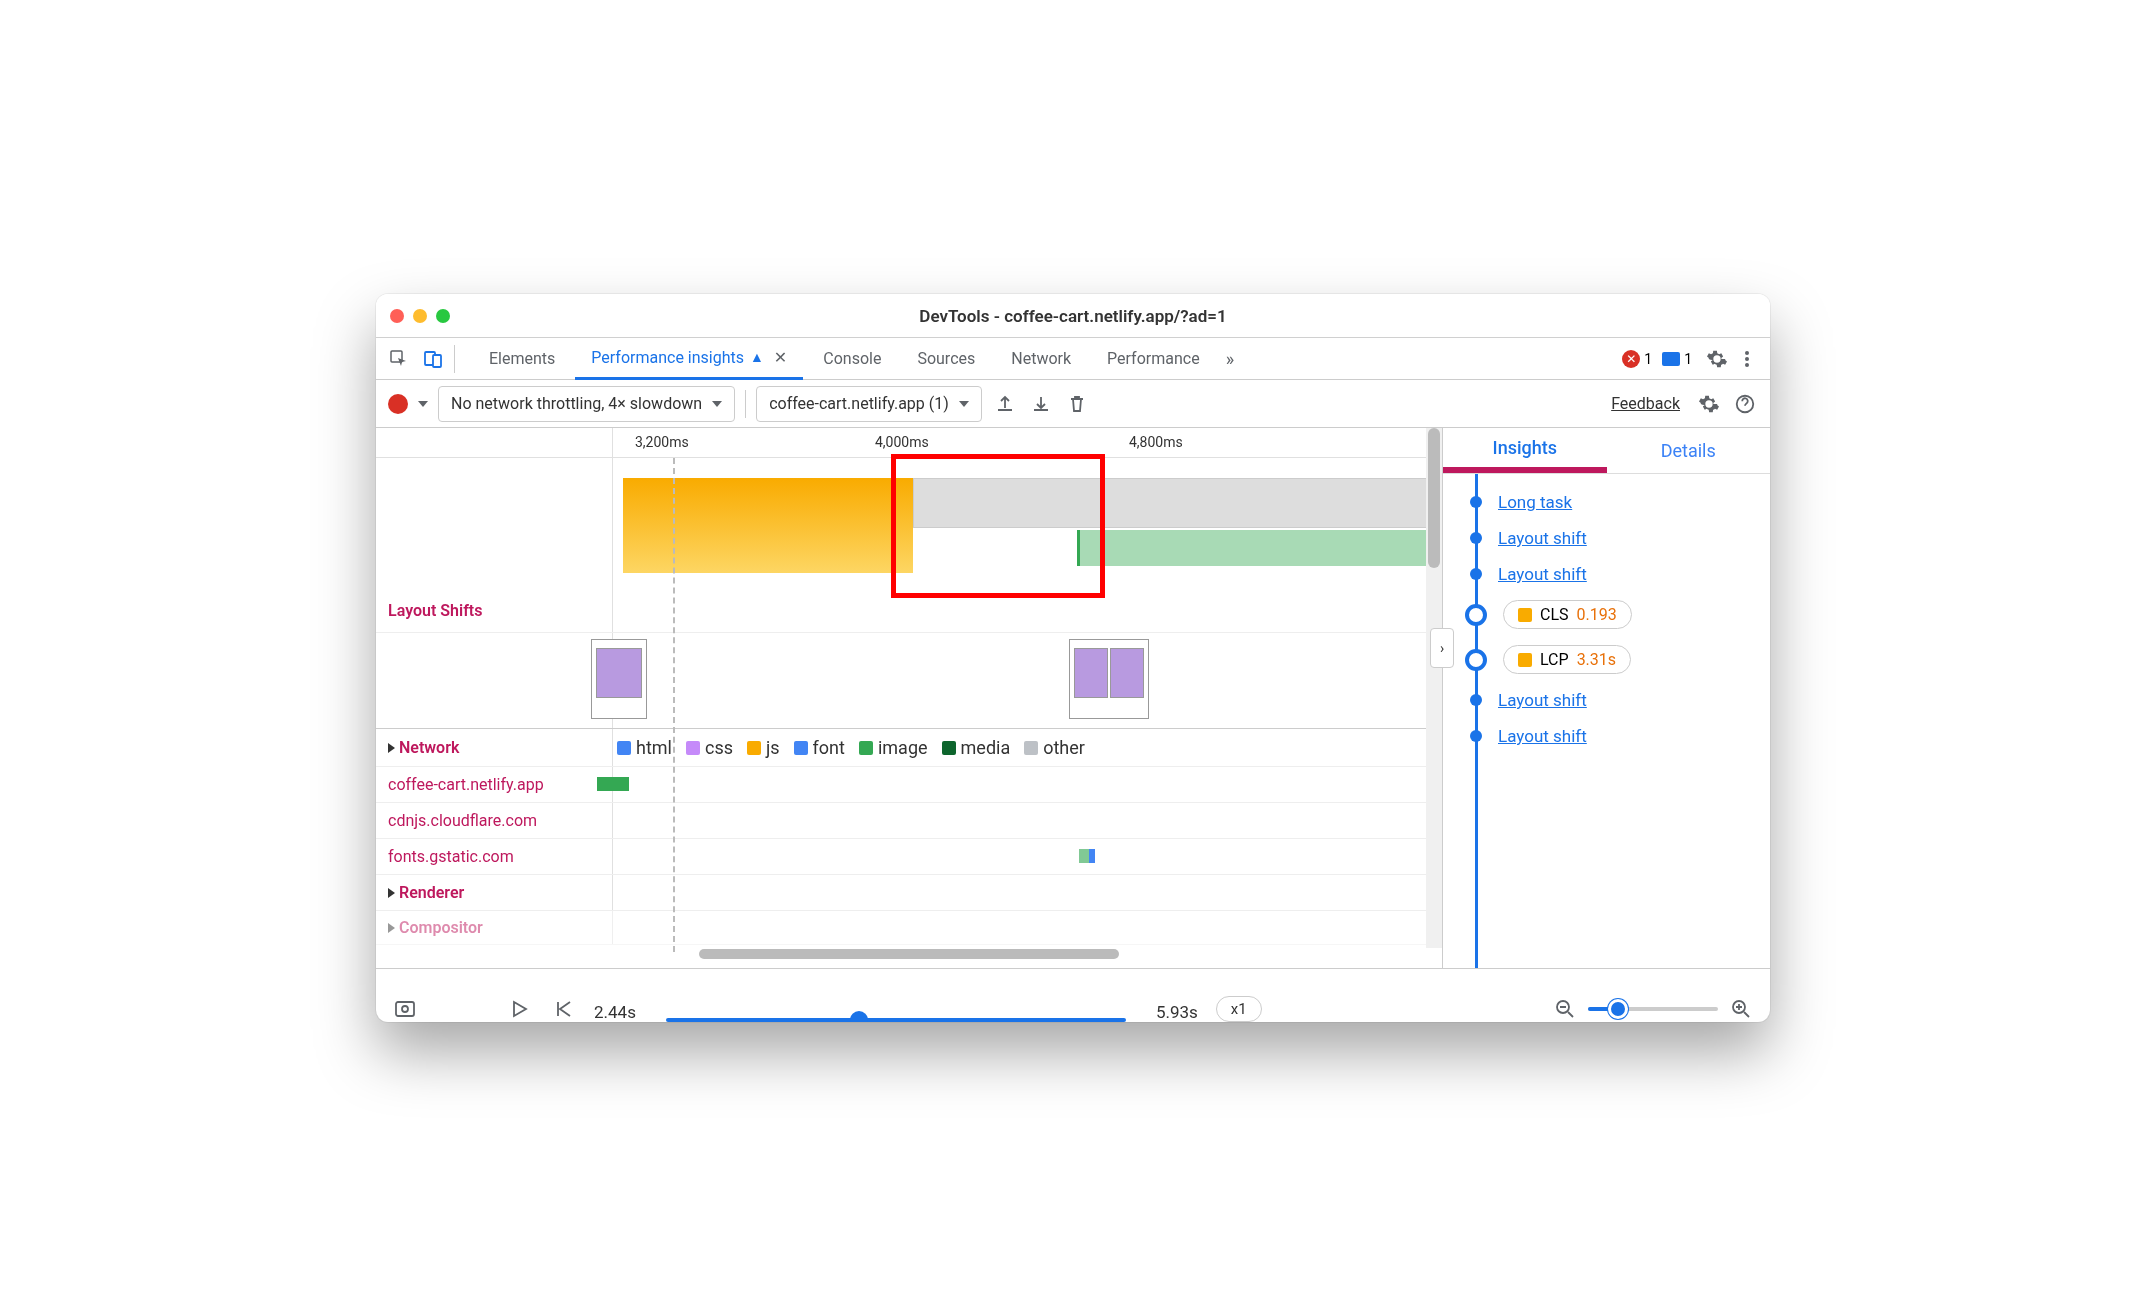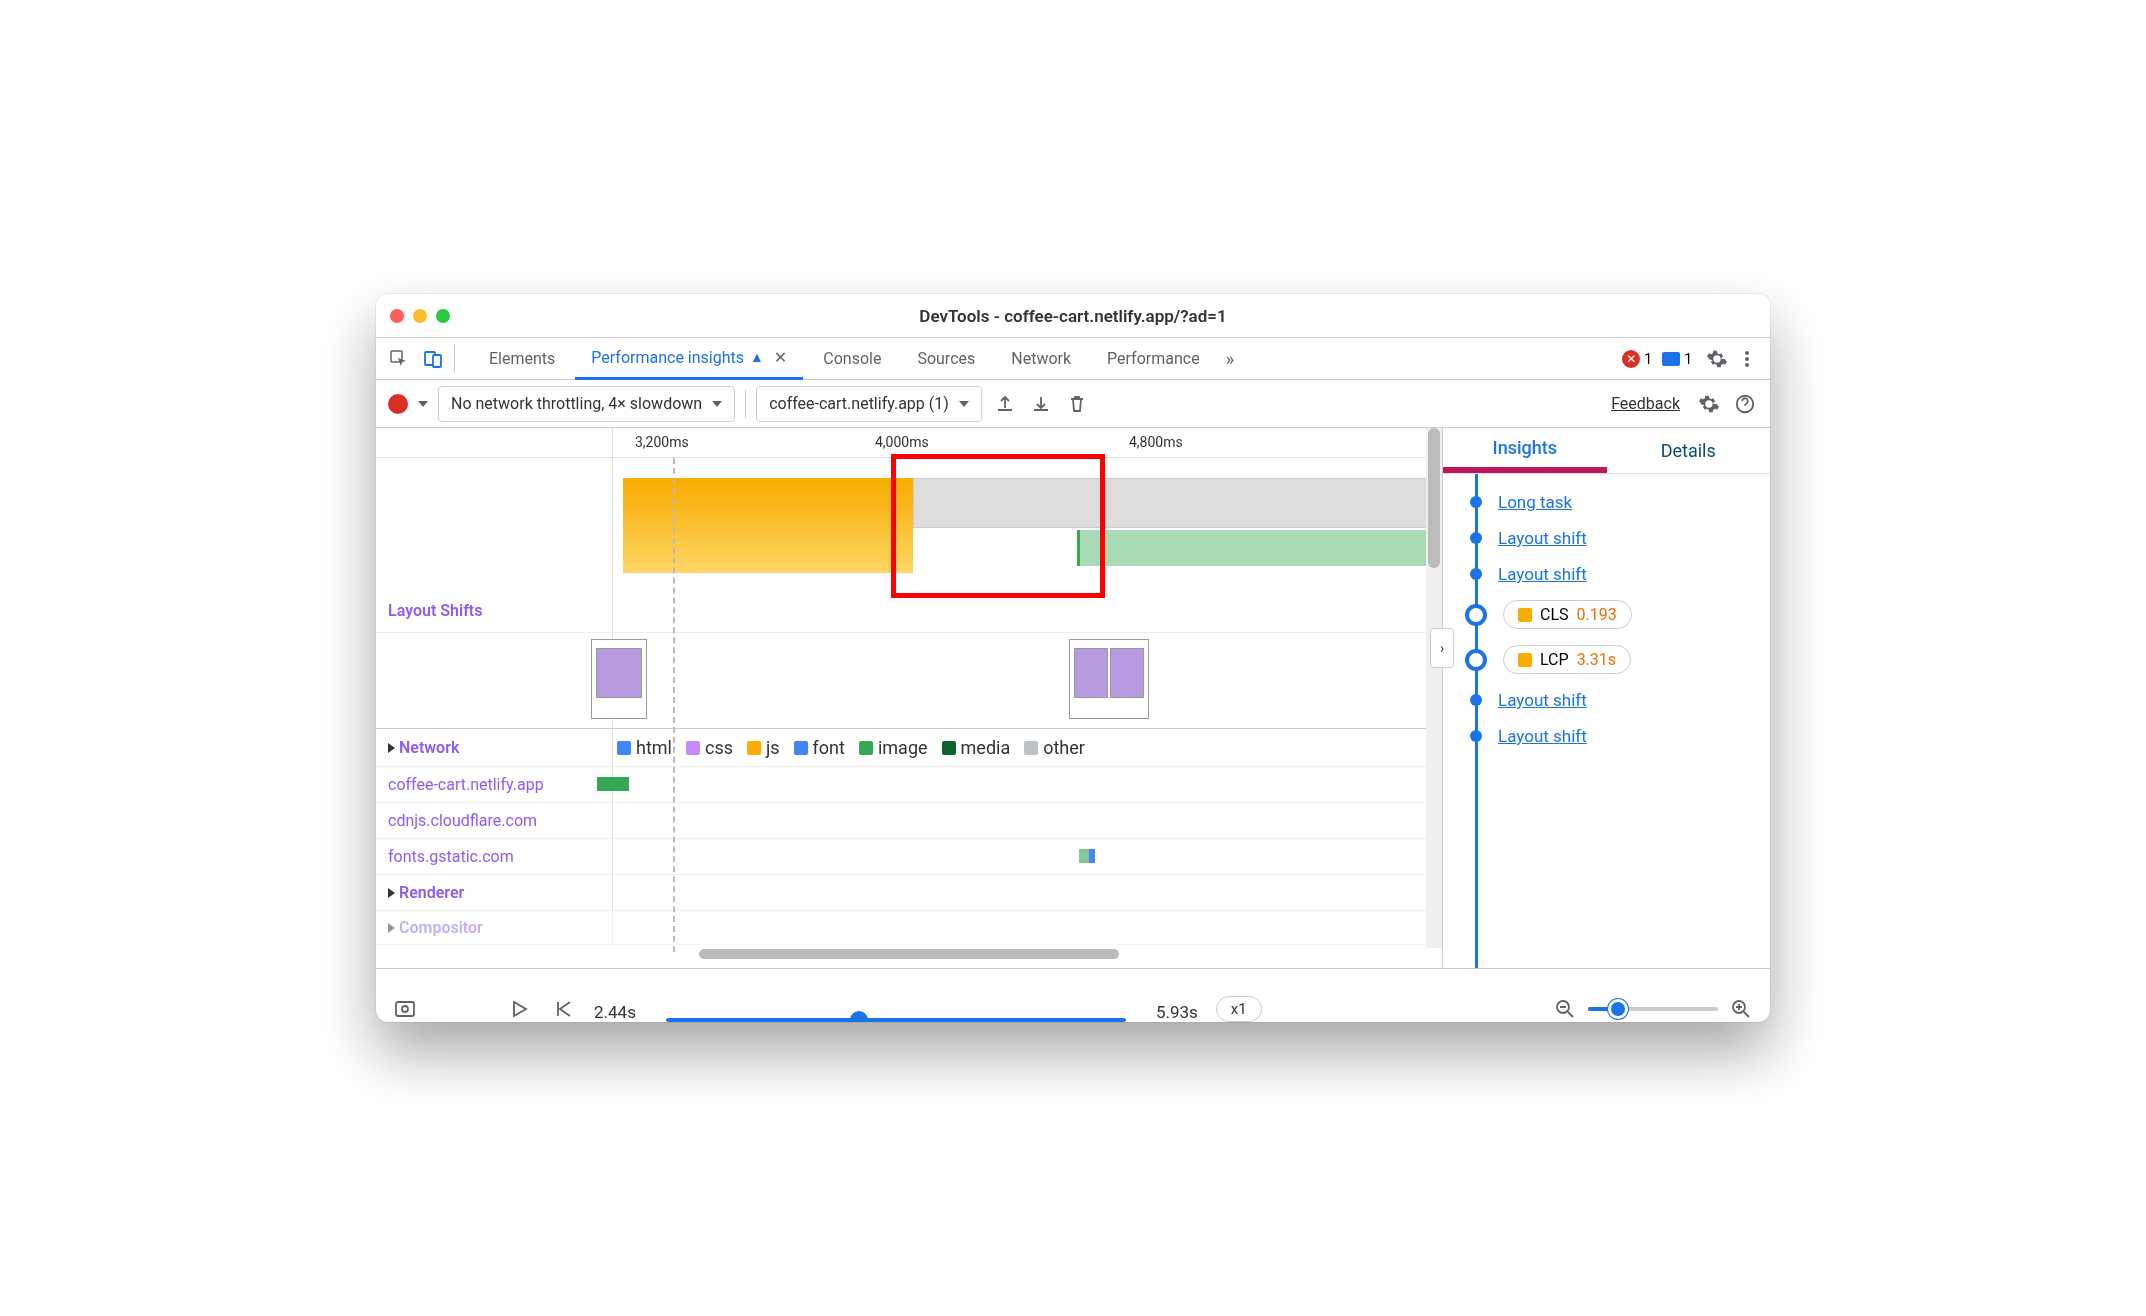--- a/index.html
+++ b/index.html
@@ -37,21 +37,21 @@
 
 .main { display:flex; height:540px; }
 .timeline-area { flex:1; display:flex; flex-direction:column; overflow:hidden; position:relative;}
 .ruler{height:30px;display:flex;border-bottom:1px solid #e0e0e0;}
 .row-label-col{width:237px;flex-shrink:0;border-right:1px solid #e0e0e0;}
 .ruler-content{flex:1;position:relative;font-size:14px;color:#333;}
 .ruler-tick{position:absolute;top:6px;}
 .lcp-badge{position:absolute;top:32px;left:22px;display:flex;align-items:center;gap:6px;border:1px solid #ccc;border-radius:20px;padding:3px 12px;font-size:14px;background:#fff;}
 .lcp-badge .sq{width:14px;height:14px;background:#f9ab00;border-radius:2px;}
 .track-row{display:flex;min-height:34px;border-bottom:1px solid #eee;}
-.track-label{width:237px;flex-shrink:0;padding:8px 12px;font-size:16px;color:#8b5cf6;border-right:1px solid #e0e0e0;display:flex;align-items:center;gap:4px;}
+.track-label{width:237px;flex-shrink:0;padding:8px 12px;font-size:16px;color:#be185d;border-right:1px solid #e0e0e0;display:flex;align-items:center;gap:4px;}
 .track-label.bold{font-weight:600;}
 .track-content{flex:1;position:relative;}
 .disclosure{width:0;height:0;border-top:5px solid transparent;border-bottom:5px solid transparent;border-left:7px solid #333;}
 
 .flamechart-row{height:175px;position:relative;}
 .flamechart-row .track-label{align-items:flex-end;padding-bottom:12px;}
 .flame-orange{position:absolute;top:20px;left:10px;width:290px;height:95px;background:linear-gradient(#f9ab00,#fdd663);}
 .flame-gray{position:absolute;top:20px;left:300px;right:0;height:50px;background:#ddd;border:1px solid #ccc;}
 .flame-green{position:absolute;top:72px;left:464px;right:0;height:36px;background:#a8dab5;border-left:3px solid #34a853;}
 .red-box{position:absolute;top:-4px;left:278px;width:214px;height:144px;border:5px solid red;}
@@ -65,21 +65,21 @@
 .leg-item{display:flex;align-items:center;gap:5px;}
 .leg-sw{width:14px;height:14px;border-radius:2px;}
 
 .net-bar{position:absolute;height:14px;top:10px;}
 
 .hscroll{height:18px;display:flex;align-items:center;justify-content:center;}
 .hscroll-thumb{width:420px;height:10px;background:#bbb;border-radius:5px;}
 
 .right-panel{width:328px;border-left:1px solid #ccc;display:flex;flex-direction:column;}
 .rp-tabs{display:flex;height:46px;border-bottom:1px solid #ddd;}
-.rp-tab{flex:1;display:flex;align-items:center;justify-content:center;font-size:18px;color:#0c4a6e;cursor:pointer;}
+.rp-tab{flex:1;display:flex;align-items:center;justify-content:center;font-size:18px;color:#3b82f6;cursor:pointer;}
 .rp-tab.active{color:#1a73e8;border-bottom:6px solid #be185d;font-weight:500;}
 .insights-list{flex:1;overflow:auto;padding:10px 0 10px 20px;position:relative;}
 .timeline-line{position:absolute;left:32px;top:0;bottom:0;width:3px;background:#1a73e8;}
 .ins-item{display:flex;align-items:center;gap:16px;padding:8px 0;position:relative;}
 .ins-dot{width:12px;height:12px;border-radius:50%;background:#1a73e8;z-index:1;margin-left:7px;}
 .ins-dot.big{width:22px;height:22px;border:4px solid #1a73e8;background:#fff;margin-left:2px;}
 .ins-link{color:#1a73e8;text-decoration:underline;font-size:17px;cursor:pointer;}
 .ins-pill{border:1px solid #ccc;border-radius:20px;padding:4px 14px;display:flex;align-items:center;gap:8px;font-size:16px;background:#fff;}
 .ins-pill .sq{width:14px;height:14px;border-radius:2px;}
 .ins-pill .val.orange{color:#e8710a;}

